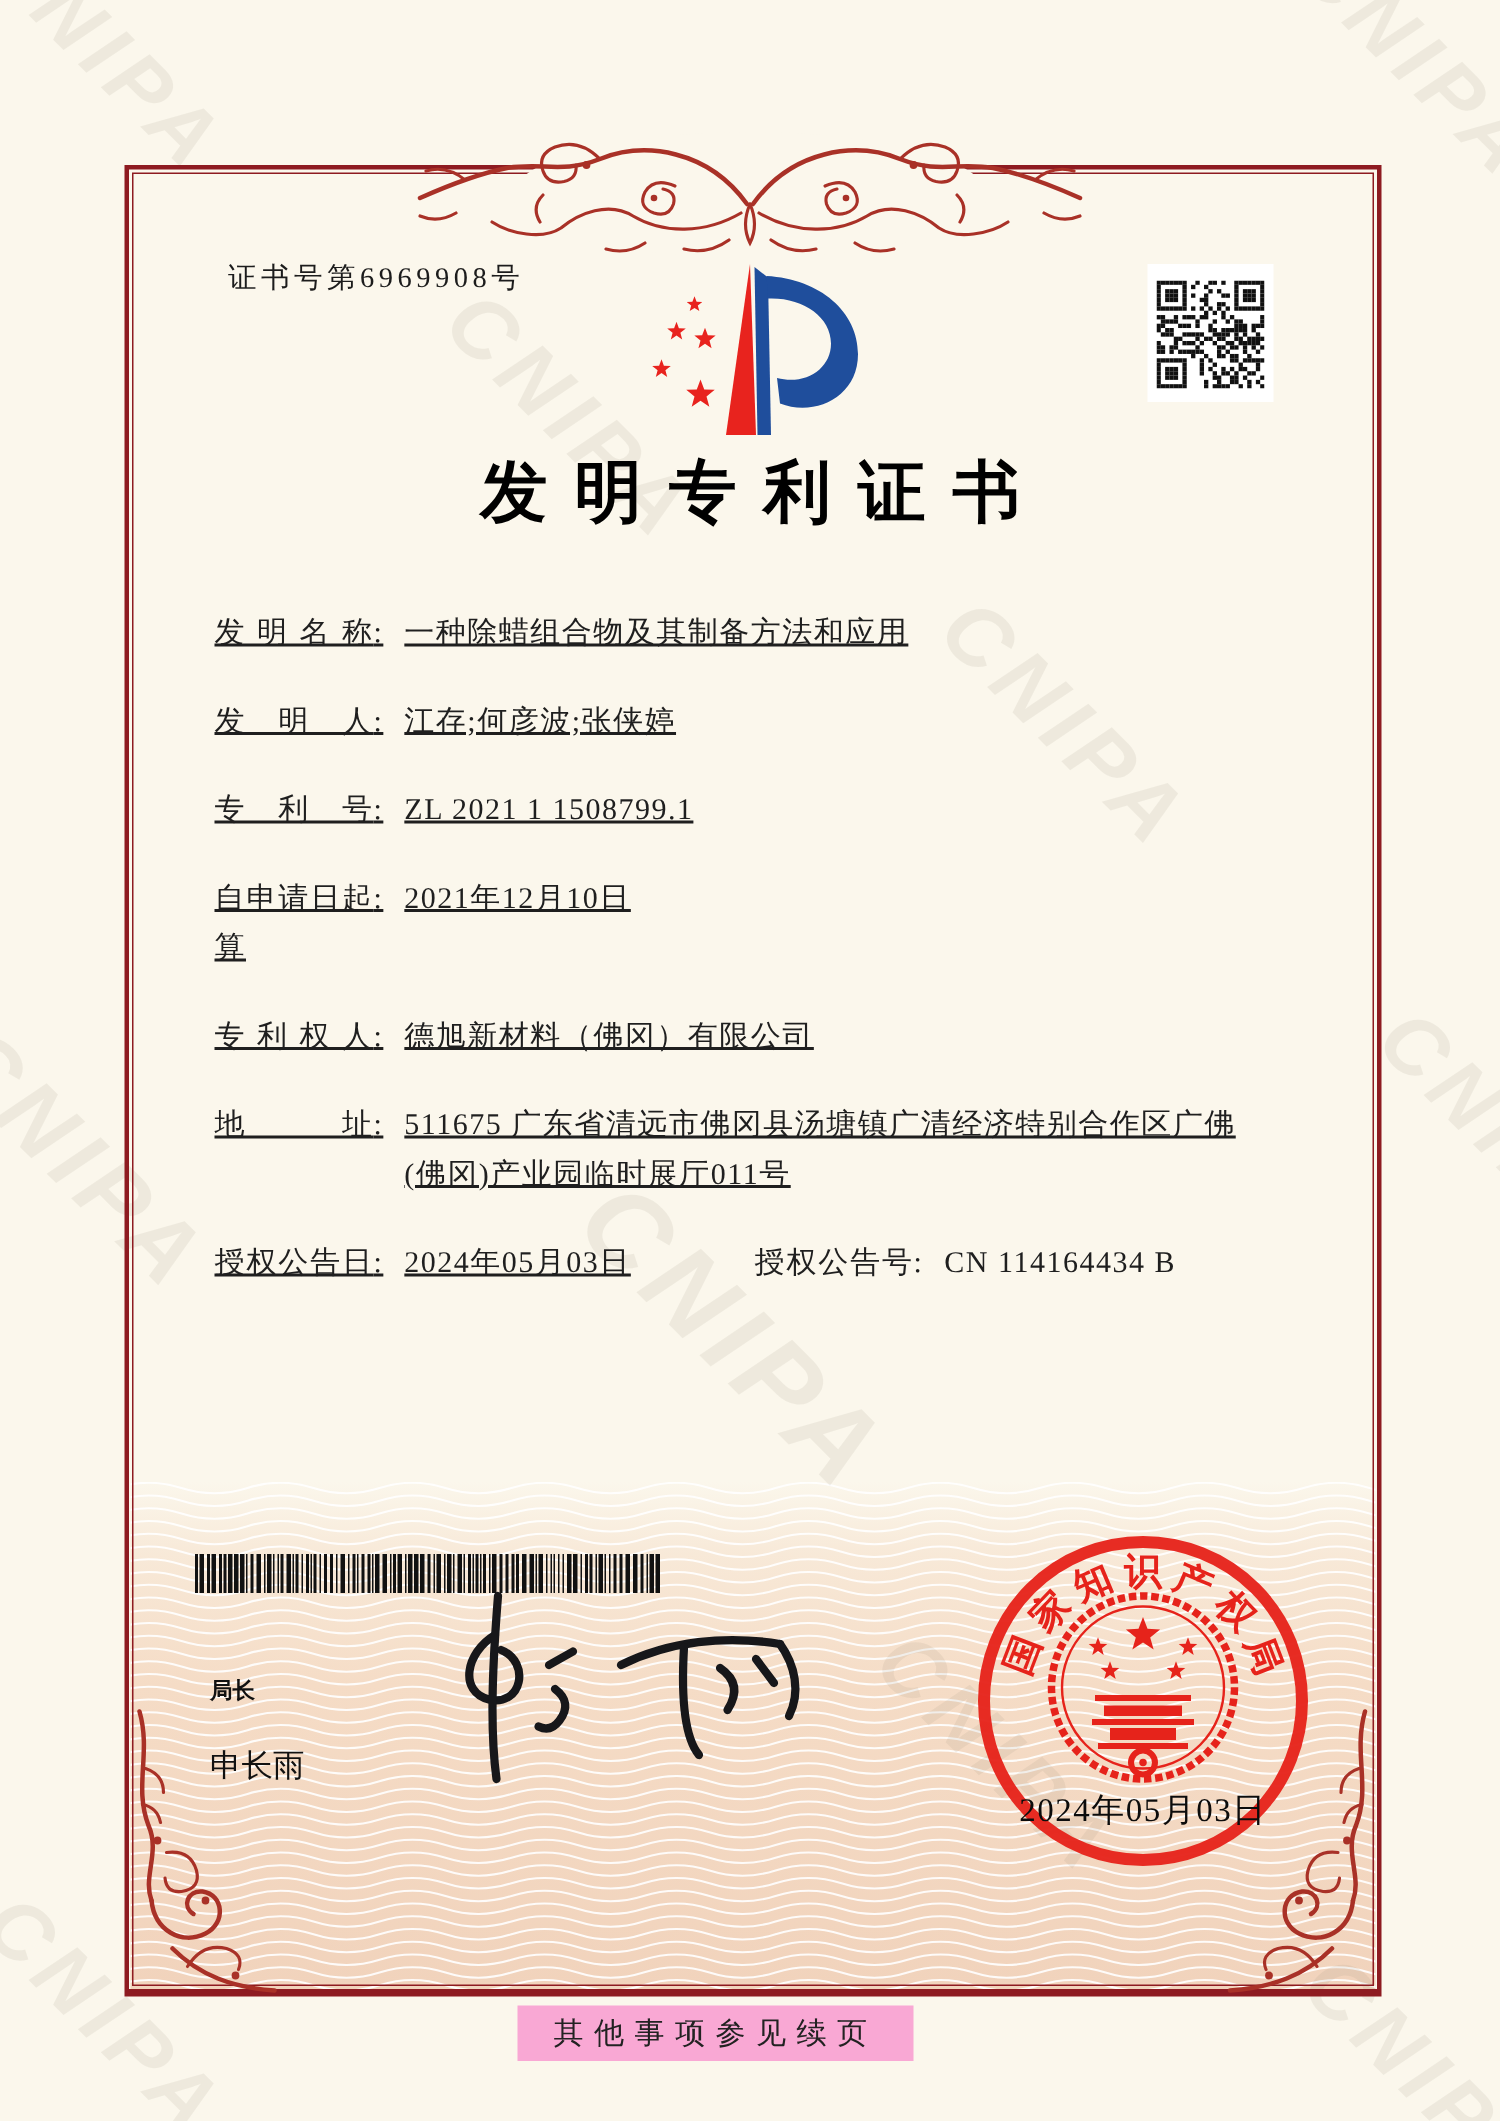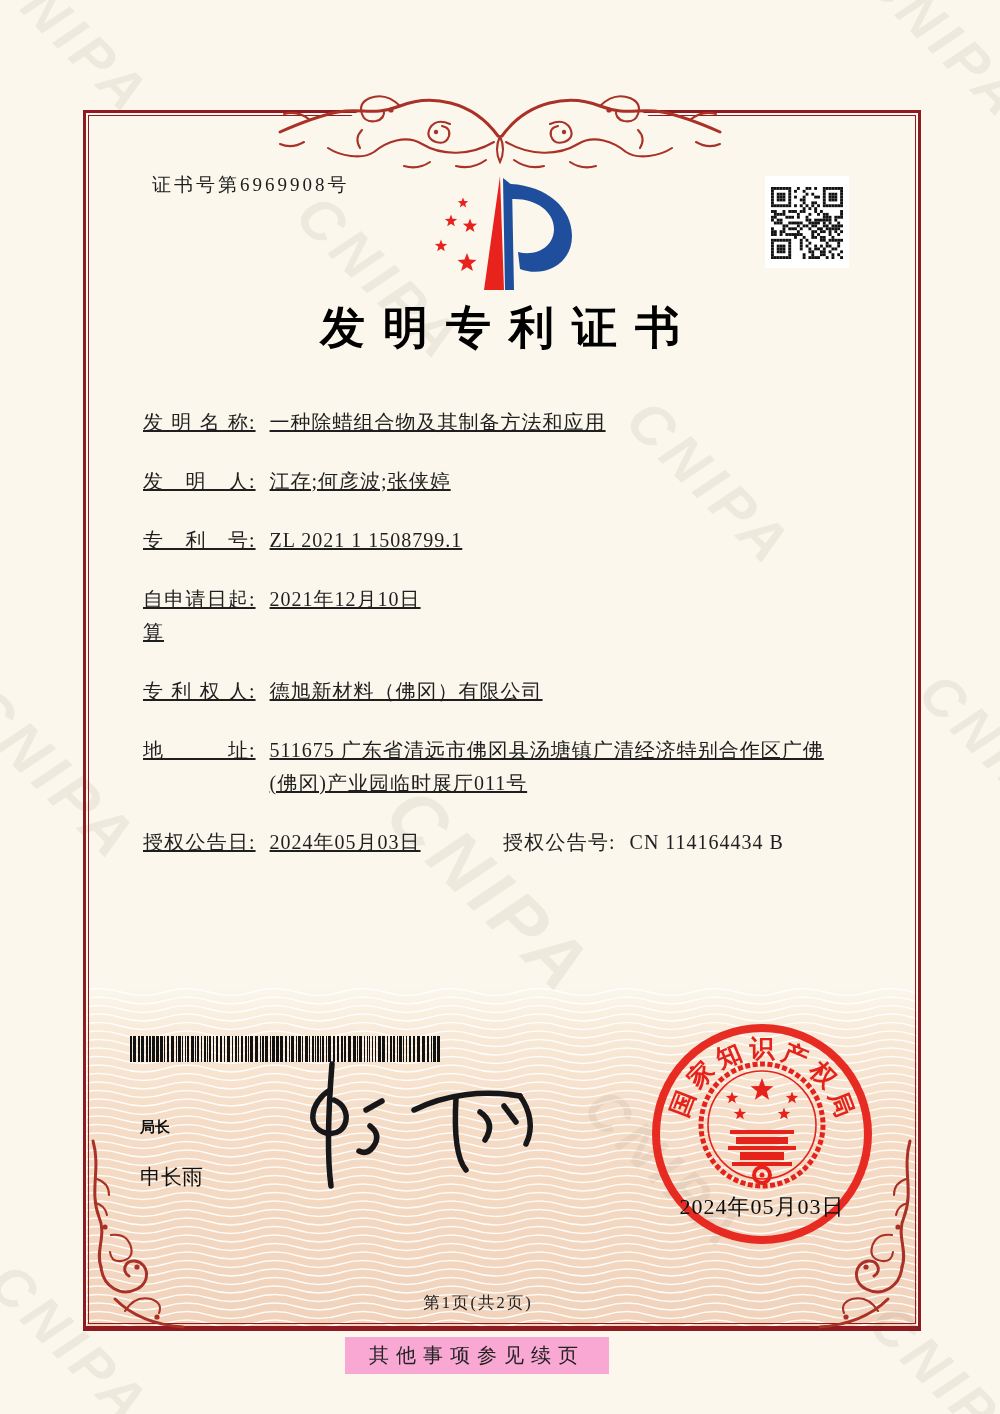--- a/index.html
+++ b/index.html
@@ -638,21 +638,20 @@
       <path class="sig-stroke" d="M64,12 C61,50 58,98 63,134"></path>
       <path class="sig-stroke" d="M98,58 l16,-9"></path>
       <path class="sig-stroke" d="M102,74 q12,9 3,21 q-6,8 -14,4"></path>
       <path class="sig-stroke" d="M146,58 C178,42 216,38 252,44"></path>
       <path class="sig-stroke" d="M188,46 C186,80 188,106 198,118"></path>
       <path class="sig-stroke" d="M212,60 q16,11 5,28"></path>
       <path class="sig-stroke" d="M236,54 l12,16"></path>
       <path class="sig-stroke" d="M252,44 C262,58 266,76 258,92"></path>
     </svg>
 
-    <div class="page-info">第1页(共2页)</div>
     <div class="footer-note">其他事项参见续页</div>
   </div>
 
   <div class="seal">
     <div class="seal-ring"></div>
     <svg class="emblem" width="220" height="220">
       <circle class="emb-st" cx="110" cy="101" r="61" stroke-width="5" stroke-dasharray="5 2.5"></circle>
       <circle class="emb-st" cx="110" cy="101" r="54" stroke-width="1.6"></circle>
       <g id="emblem-stars" class="emb">
           <polygon points="110.0,54.0 113.0,61.9 121.4,62.3 114.8,67.6 117.1,75.7 110.0,71.0 102.9,75.7 105.2,67.6 98.6,62.3 107.0,61.9 "></polygon>

